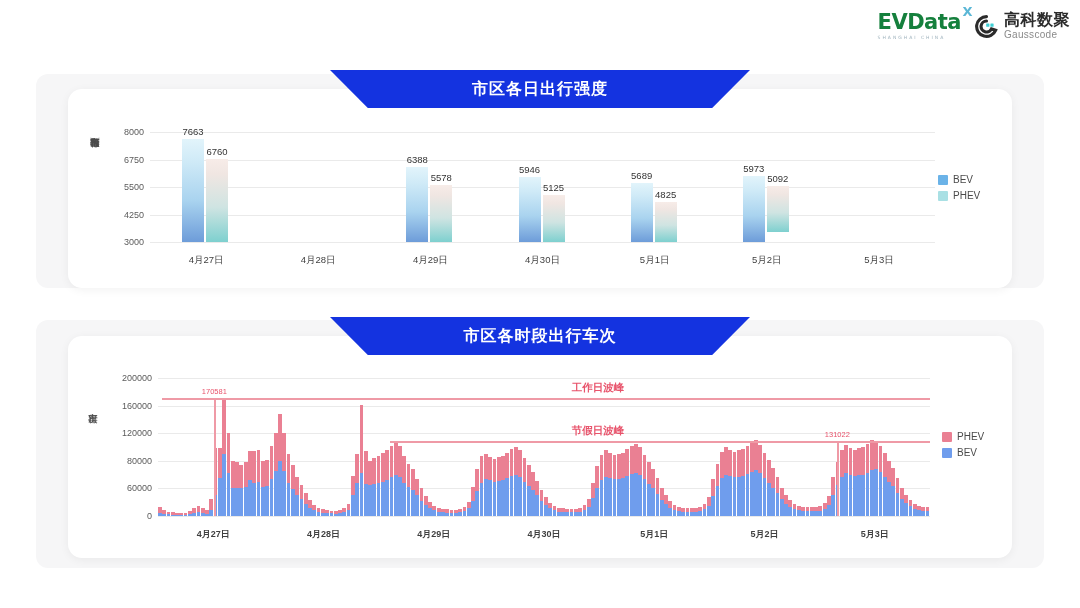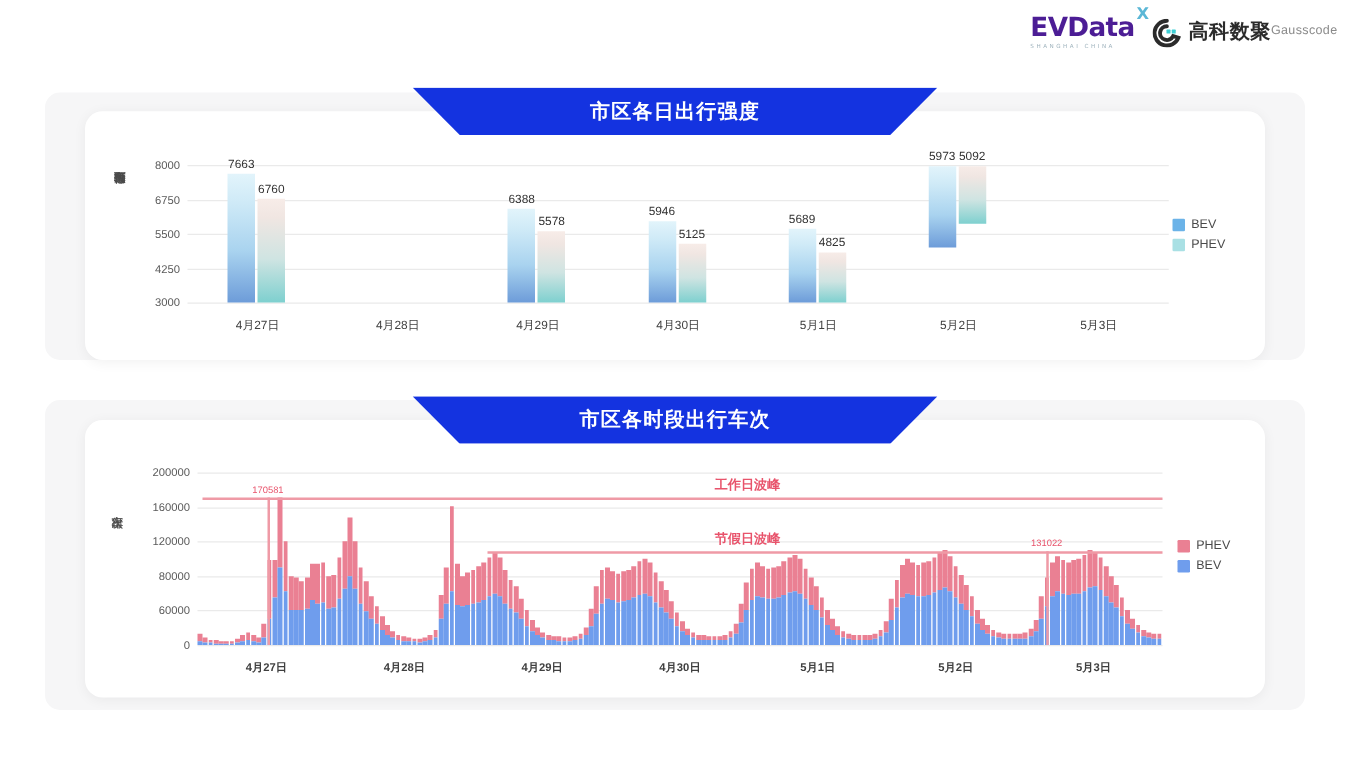--- a/index.html
+++ b/index.html
@@ -7,27 +7,27 @@
     width:1080px;height:608px;background:#ffffff;
     font-family:"Liberation Sans","DejaVu Sans",sans-serif;
     overflow:hidden;position:relative;
   }
 
   
   .logo-bar{position:absolute;top:12px;right:10px;display:flex;align-items:center;gap:14px;}
   .logo-ev{display:flex;flex-direction:column;align-items:flex-start;}
   .logo-ev-main{font-family:"DejaVu Sans",sans-serif;font-size:21px;font-weight:700;
       color:#3c4a56;letter-spacing:-.5px;line-height:1;position:relative;}
-  .logo-ev-main .ev{color:#4c1d95;text-align:center;}
+  .logo-ev-main .ev{color:#15803d;text-align:center;}
   .logo-ev-x{position:absolute;top:-7px;right:-11px;font-size:13px;color:#5bb7d6;font-weight:600;}
   .logo-ev-sub{font-size:4.5px;color:#9fb3bd;letter-spacing:2px;margin-top:2px;
       font-family:"DejaVu Sans",sans-serif;}
   .logo-gs{display:flex;align-items:center;gap:6px;}
   .logo-gs-mark{width:23px;height:23px;position:relative;}
-  .logo-gs-txt{display:flex;flex-direction:row;line-height:1;}
+  .logo-gs-txt{display:flex;flex-direction:column;line-height:1;}
   .logo-gs-cn{font-size:16px;font-weight:700;color:#2b2b2b;letter-spacing:.5px;}
   .logo-gs-en{font-size:10px;color:#8a8a8a;letter-spacing:.3px;margin-top:2px;}
 
   
   .panel{position:absolute;background:#f6f6f7;border-radius:12px;}
   .card{position:absolute;background:#ffffff;border-radius:14px;
         box-shadow:0 2px 10px rgba(0,0,0,.055);}
 
   
   .banner{position:absolute;height:38px;background:#1433e0;
@@ -140,21 +140,21 @@
     <div class="xlabel" style="left: 542.5px; top: 254px;">4月30日</div>
     <div class="c1-group" style="left: 630.643px; top: 132px; height: 110px; align-items: flex-end; display: flex;">
       <div class="c1-bar bev" style="height: 59.158px;">
         <div class="c1-val">5689</div>
       </div>
       <div class="c1-bar phev" style="height: 40.15px;">
         <div class="c1-val">4825</div>
       </div>
     </div>
     <div class="xlabel" style="left: 654.643px; top: 254px;">5月1日</div>
-    <div class="c1-group" style="left: 742.786px; top: 133px; height: 122px; align-items: flex-start; display: flex;">
+    <div class="c1-group" style="left: 742.786px; top: 148px; height: 122px; align-items: center; display: flex;">
       <div class="c1-bar bev" style="height: 65.406px;">
         <div class="c1-val">5973</div>
       </div>
       <div class="c1-bar phev" style="height: 46.024px;">
         <div class="c1-val">5092</div>
       </div>
     </div>
     <div class="xlabel" style="left: 766.786px; top: 254px;">5月2日</div>
     <div class="xlabel" style="left: 878.929px; top: 254px;">5月3日</div>
     <div class="legend" style="left: 938px; top: 174px;">

